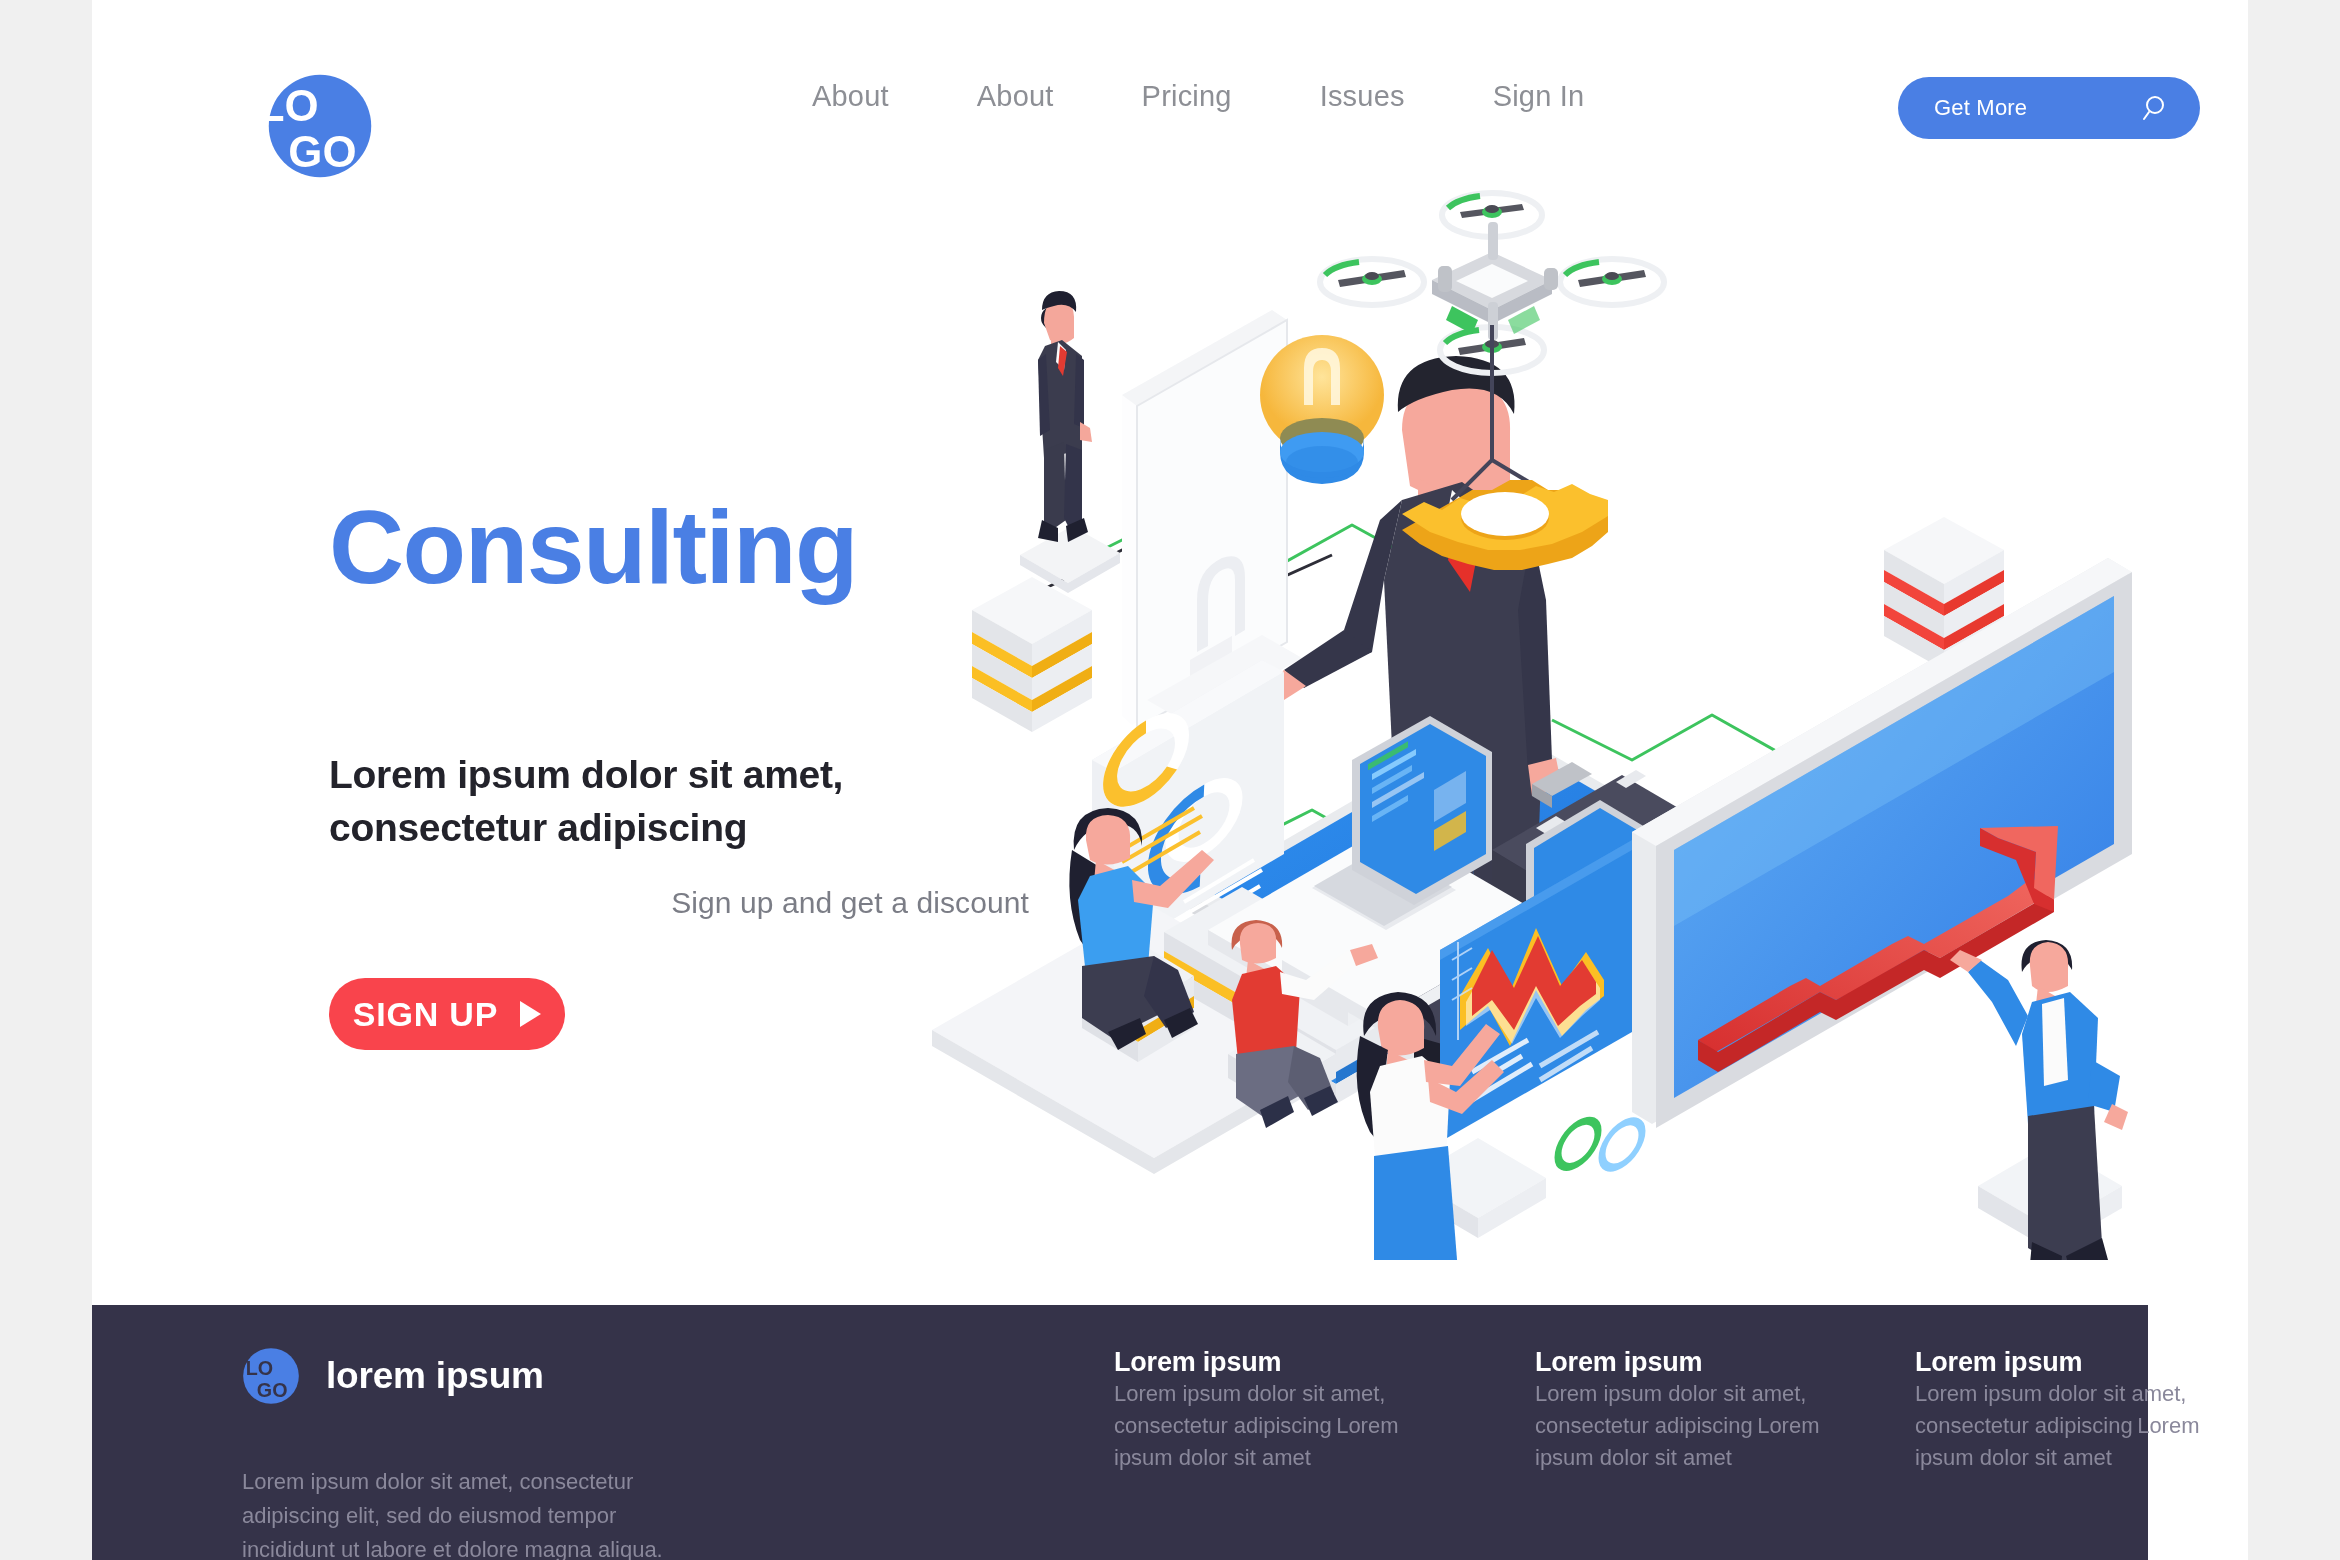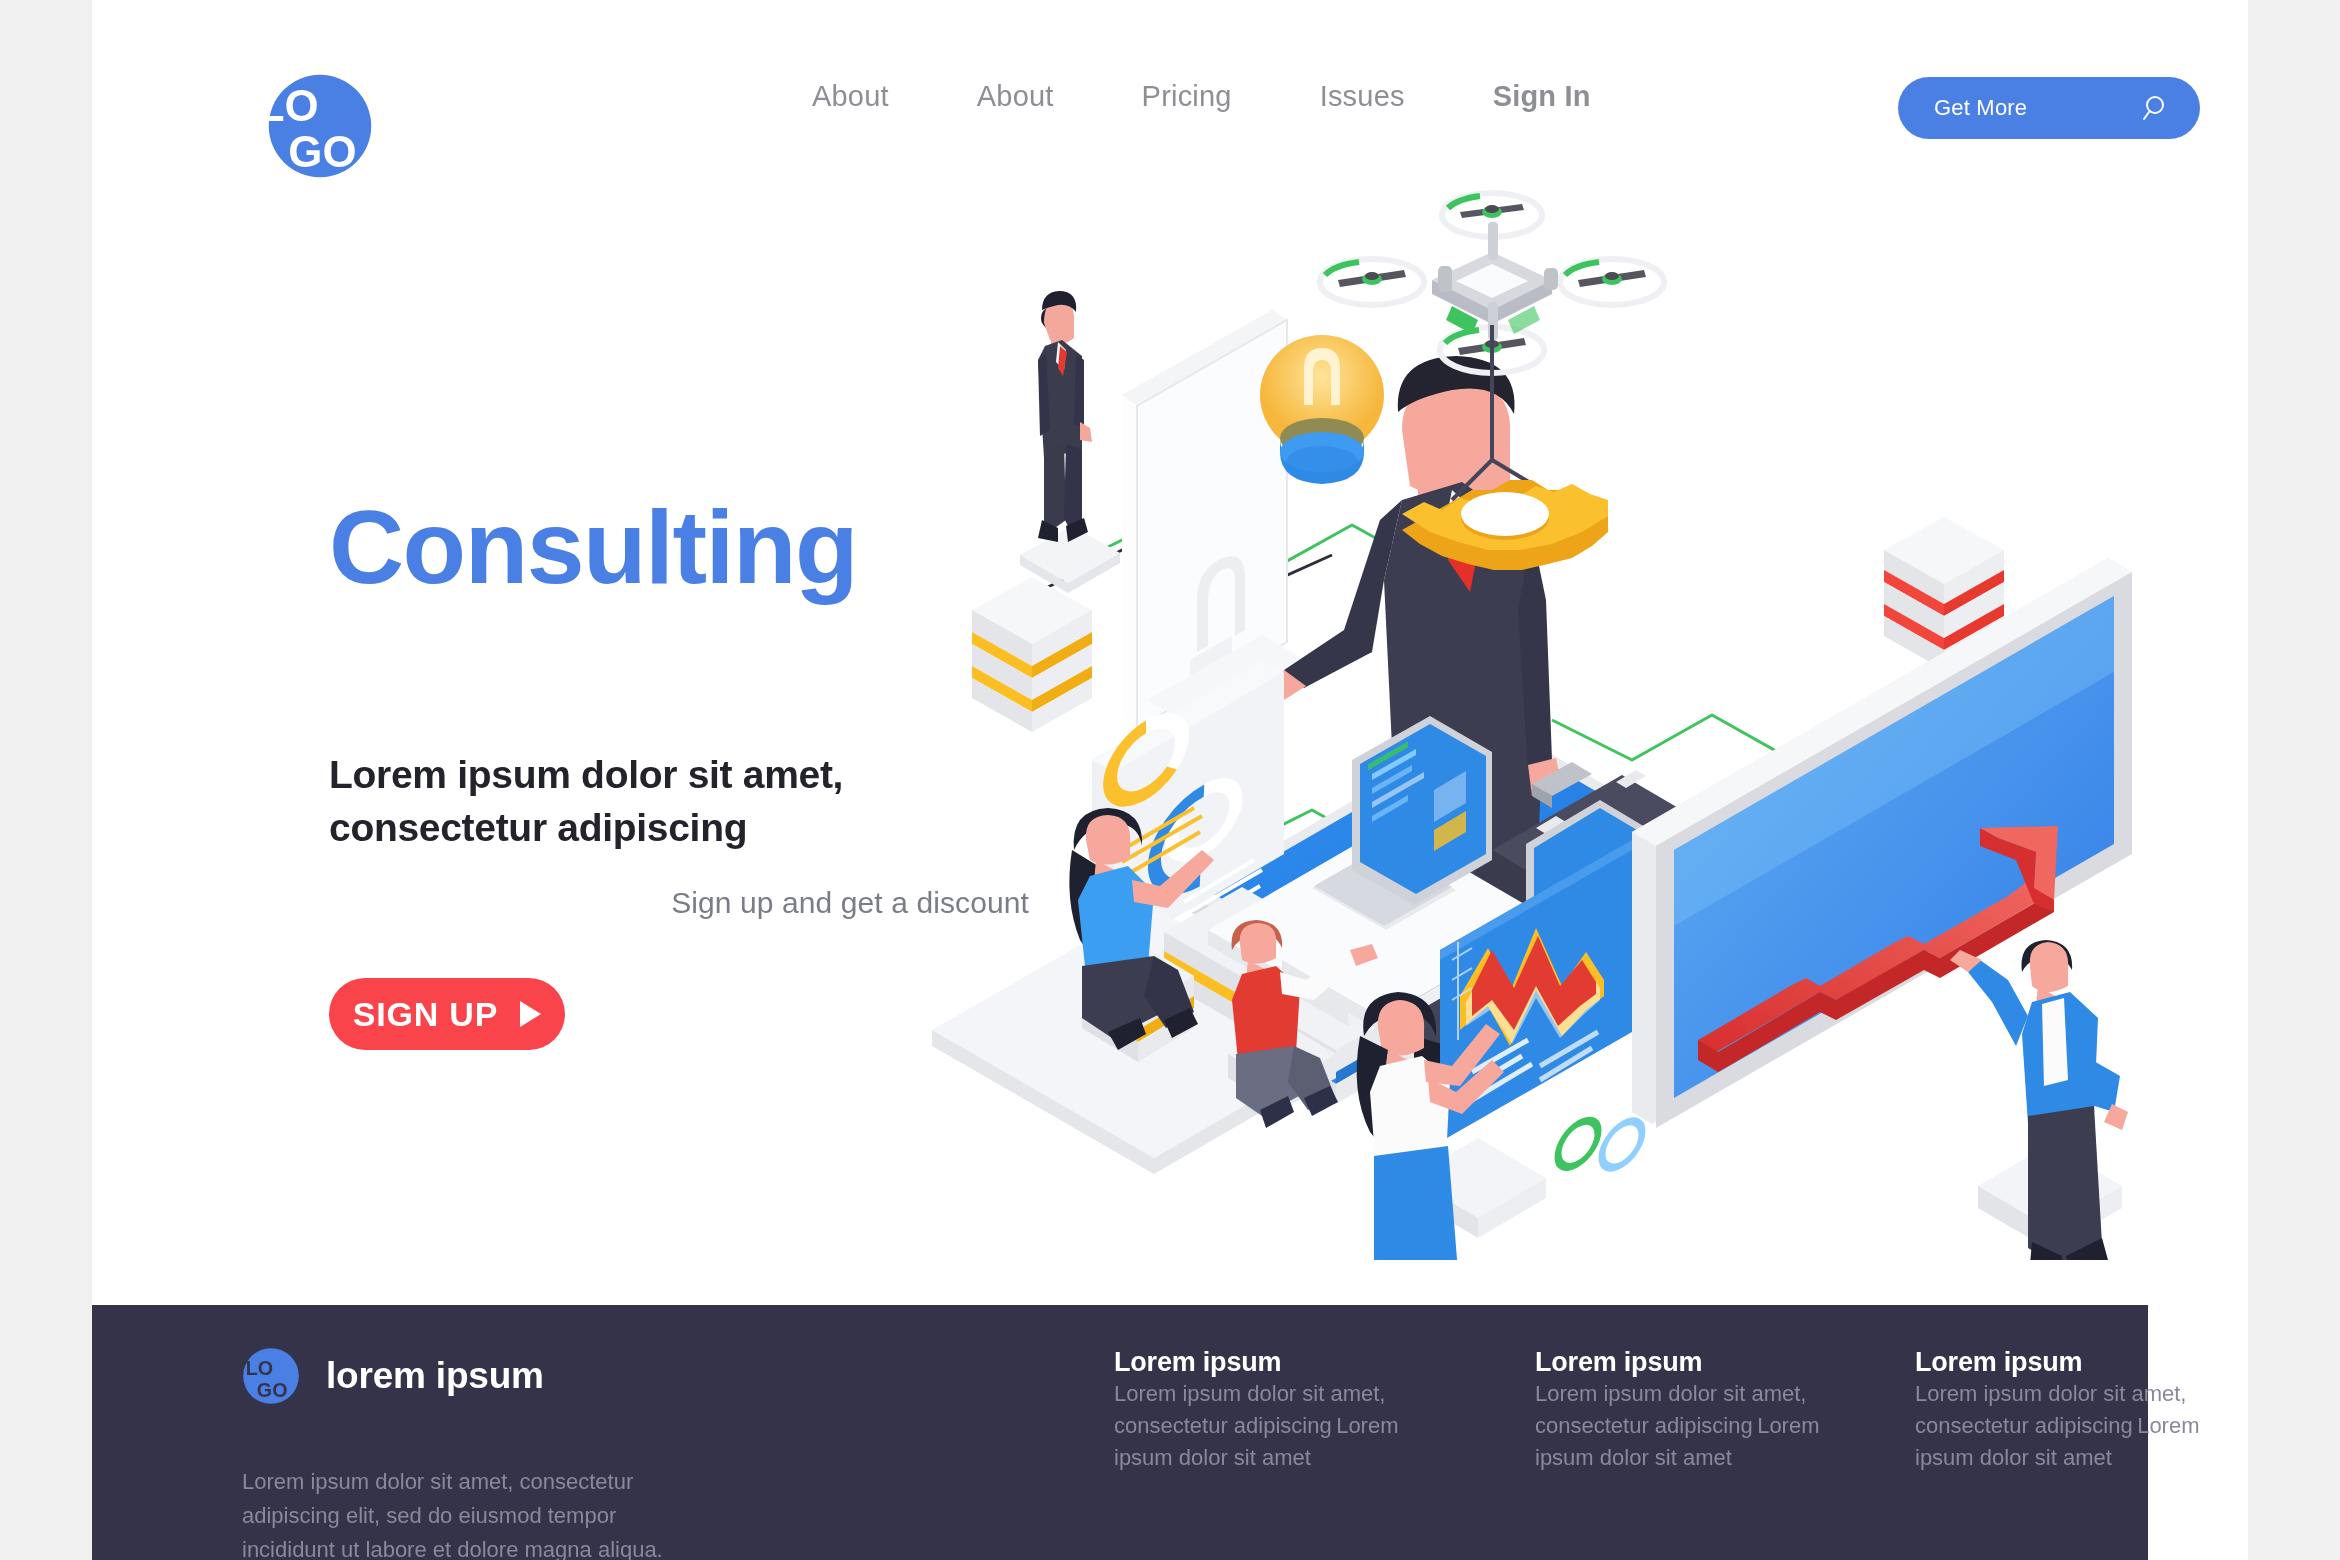--- a/index.html
+++ b/index.html
@@ -59,21 +59,21 @@
   }
   .nav-item {
     font-size: 29px;
     color: #8d8f95;
     letter-spacing: 0.2px;
     padding: 10px 0;
     margin-right: 88px;
     cursor: pointer;
     white-space: nowrap;
   }
-  .nav-item:last-child { margin-right: 0; font-weight: bold; }
+  .nav-item:last-child { margin-right: 0; }
 
   .get-more {
     position: absolute;
     left: 1806px;
     top: 77px;
     width: 302px;
     height: 62px;
     border-radius: 31px;
     background: #4a7fe4;
     display: flex;

